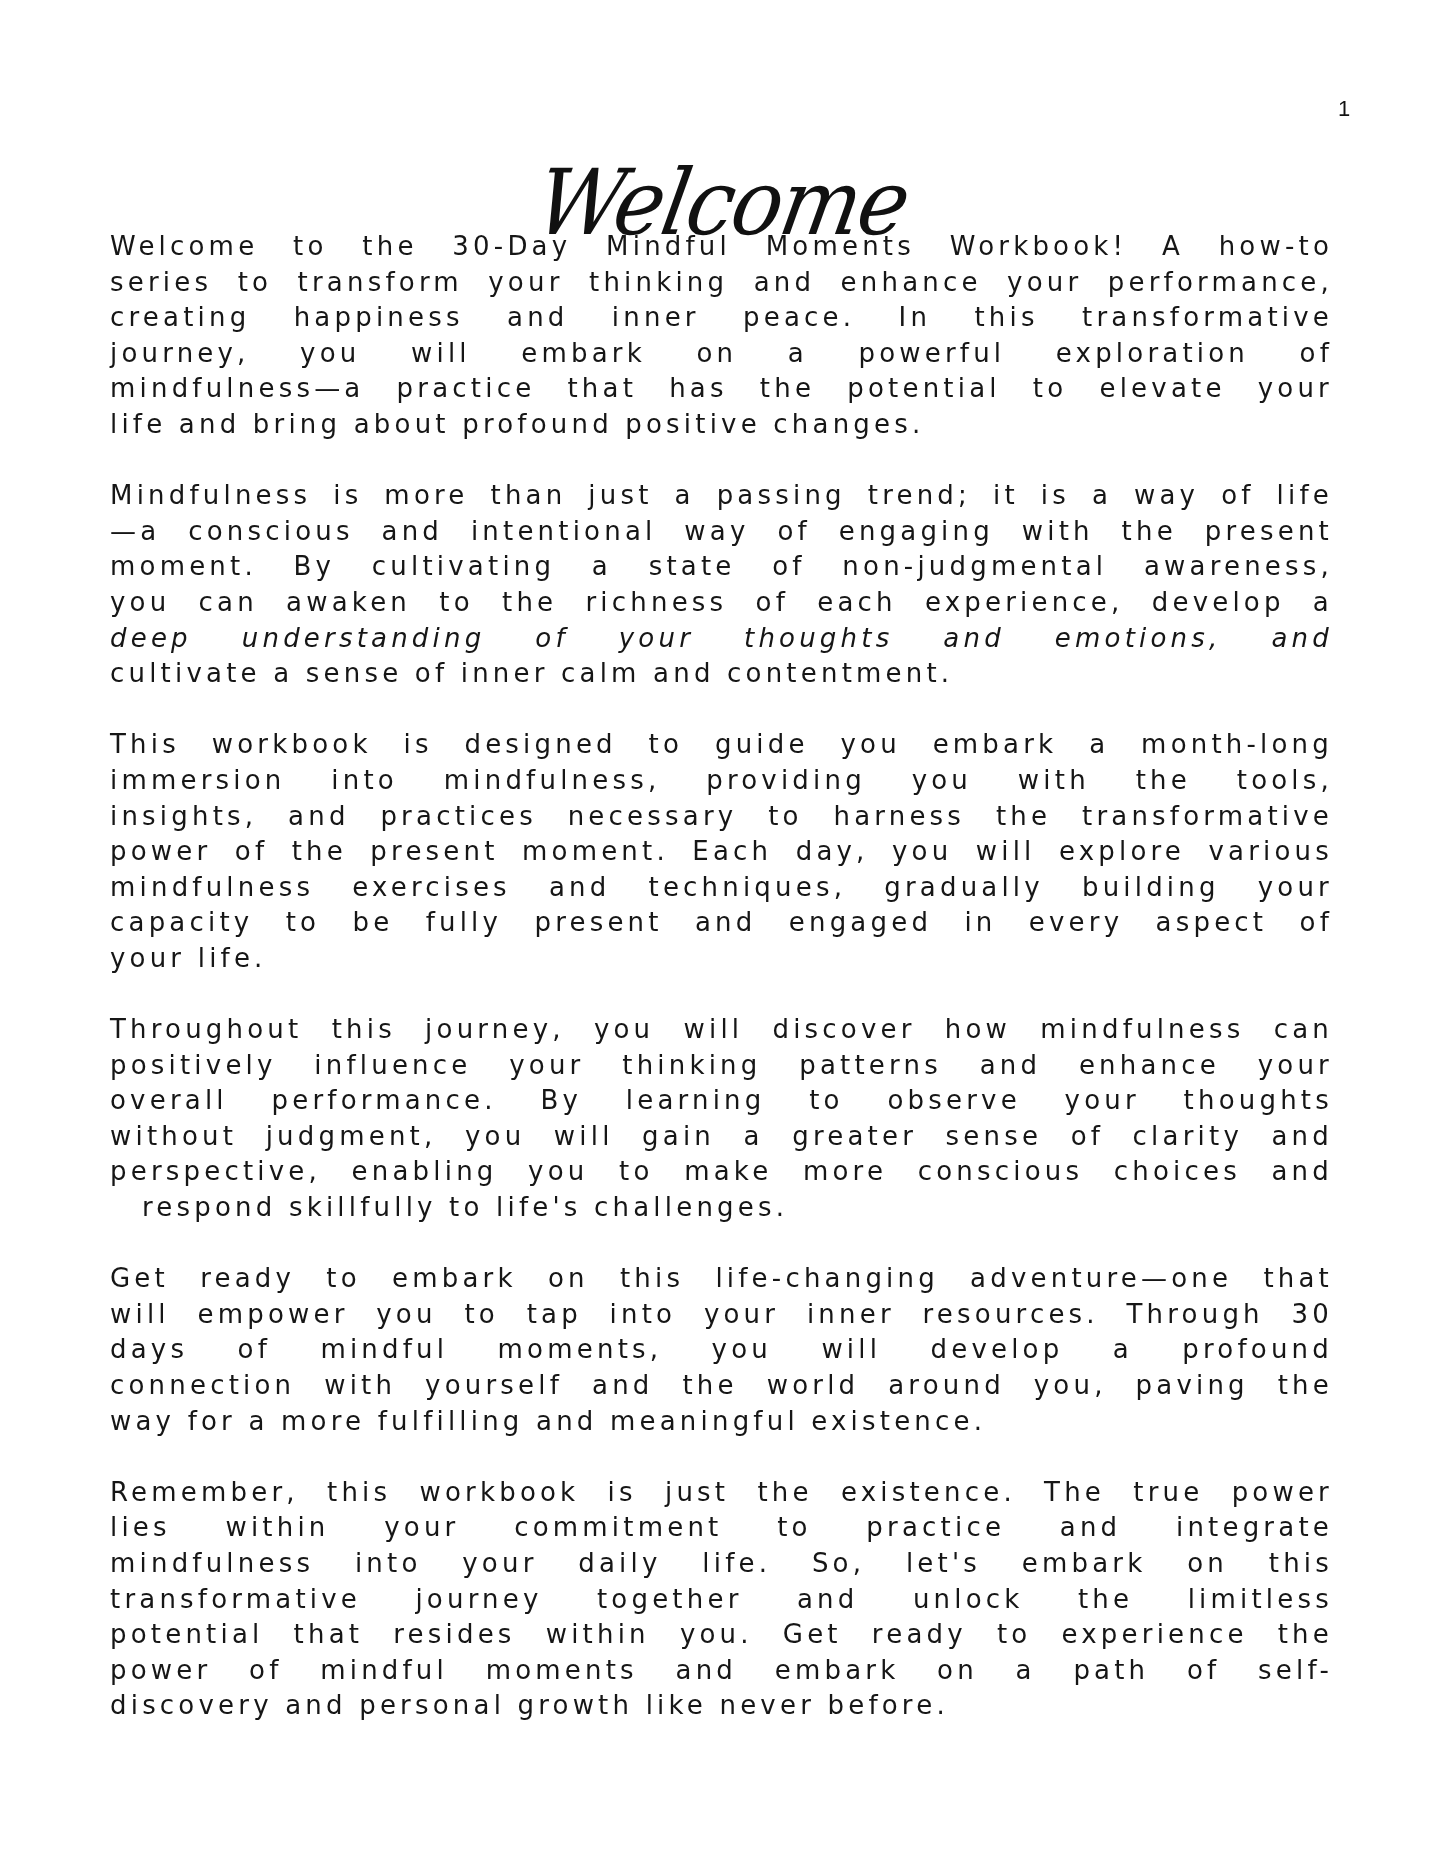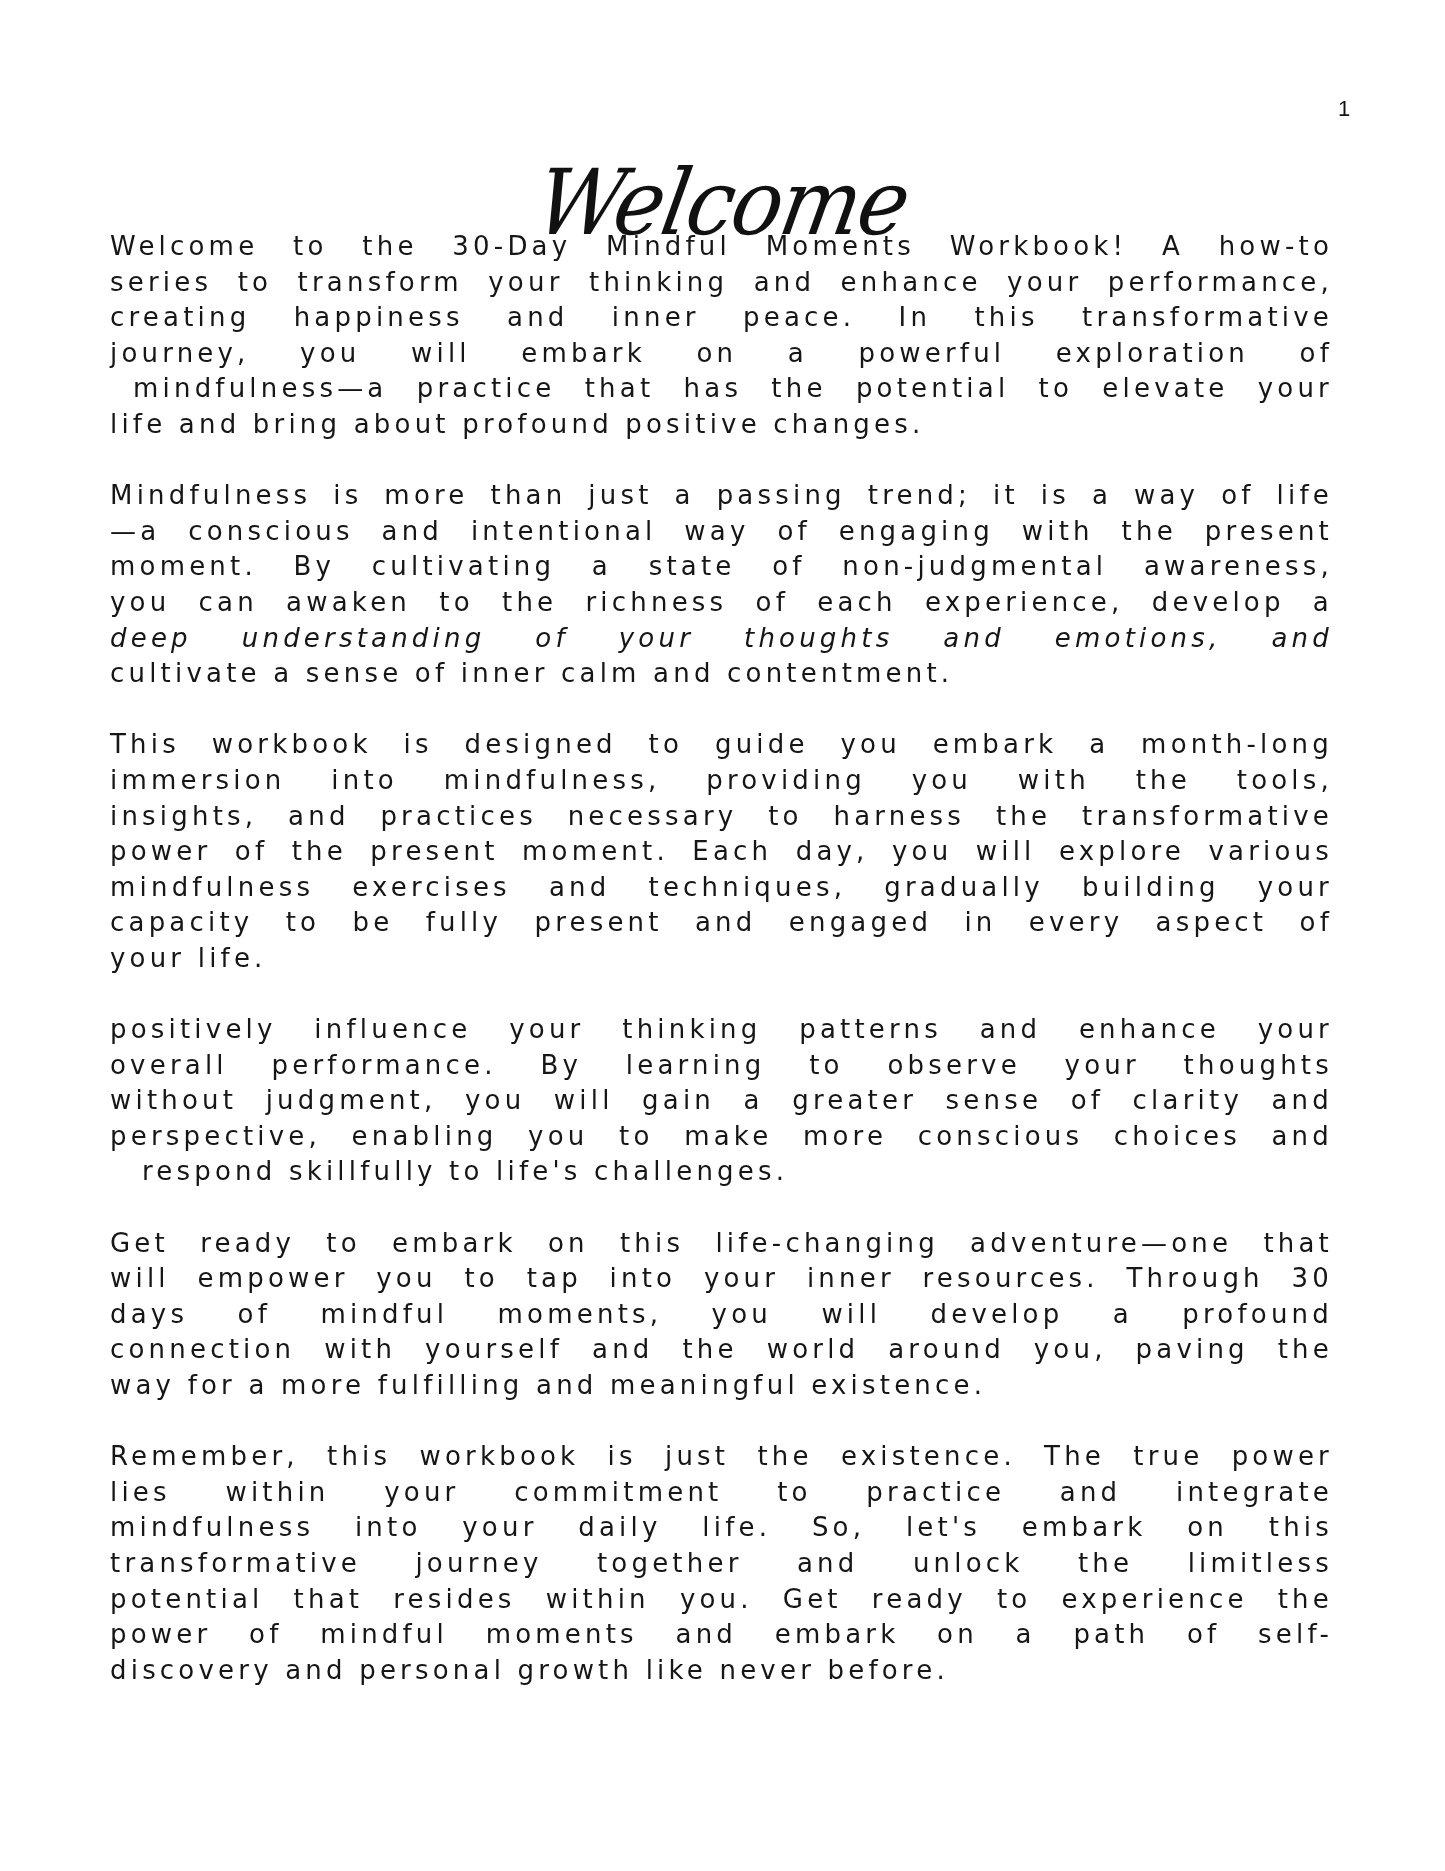--- a/index.html
+++ b/index.html
@@ -31,41 +31,42 @@
 
 <div class="page-number">1</div>
 <h1 class="title">Welcome</h1>
 
 <div class="body" id="body-text">
     <div class="para">
       <span class="line" style="display: block;">Welcome to the 30-Day Mindful Moments Workbook! A how-to</span>
       <span class="line" style="display: block;">series to transform your thinking and enhance your performance,</span>
       <span class="line" style="display: block;">creating happiness and inner peace. In this transformative</span>
       <span class="line" style="display: block;">journey, you will embark on a powerful exploration of</span>
-      <span class="line" style="display: block; margin-left: 23px;">mindfulness—a practice that has the potential to elevate your</span>
+      <span class="line" style="display: block;">mindfulness—a practice that has the potential to elevate your</span>
       <span class="line last" style="display: block;">life and bring about profound positive changes.</span>
     </div>
     <div class="para">
       <span class="line" style="display: block;">Mindfulness is more than just a passing trend; it is a way of life</span>
       <span class="line" style="display: block;">—a conscious and intentional way of engaging with the present</span>
       <span class="line" style="display: block;">moment. By cultivating a state of non-judgmental awareness,</span>
       <span class="line" style="display: block;">you can awaken to the richness of each experience, develop a</span>
       <span class="line" style="display: block; font-style: italic;">deep understanding of your thoughts and emotions, and</span>
       <span class="line last" style="display: block;">cultivate a sense of inner calm and contentment.</span>
     </div>
     <div class="para">
       <span class="line" style="display: block;">This workbook is designed to guide you embark a month-long</span>
       <span class="line" style="display: block;">immersion into mindfulness, providing you with the tools,</span>
       <span class="line" style="display: block;">insights, and practices necessary to harness the transformative</span>
       <span class="line" style="display: block;">power of the present moment. Each day, you will explore various</span>
       <span class="line" style="display: block;">mindfulness exercises and techniques, gradually building your</span>
       <span class="line" style="display: block;">capacity to be fully present and engaged in every aspect of</span>
       <span class="line last" style="display: block;">your life.</span>
     </div>
     <div class="para">
+      <span class="line" style="display: block;">Throughout this journey, you will discover how mindfulness can</span>
       <span class="line" style="display: block;">positively influence your thinking patterns and enhance your</span>
       <span class="line" style="display: block;">overall performance. By learning to observe your thoughts</span>
       <span class="line" style="display: block;">without judgment, you will gain a greater sense of clarity and</span>
       <span class="line" style="display: block;">perspective, enabling you to make more conscious choices and</span>
       <span class="line last" style="display: block; margin-left: 32px;">respond skillfully to life's challenges.</span>
     </div>
     <div class="para">
       <span class="line" style="display: block;">Get ready to embark on this life-changing adventure—one that</span>
       <span class="line" style="display: block;">will empower you to tap into your inner resources. Through 30</span>
       <span class="line" style="display: block;">days of mindful moments, you will develop a profound</span>

